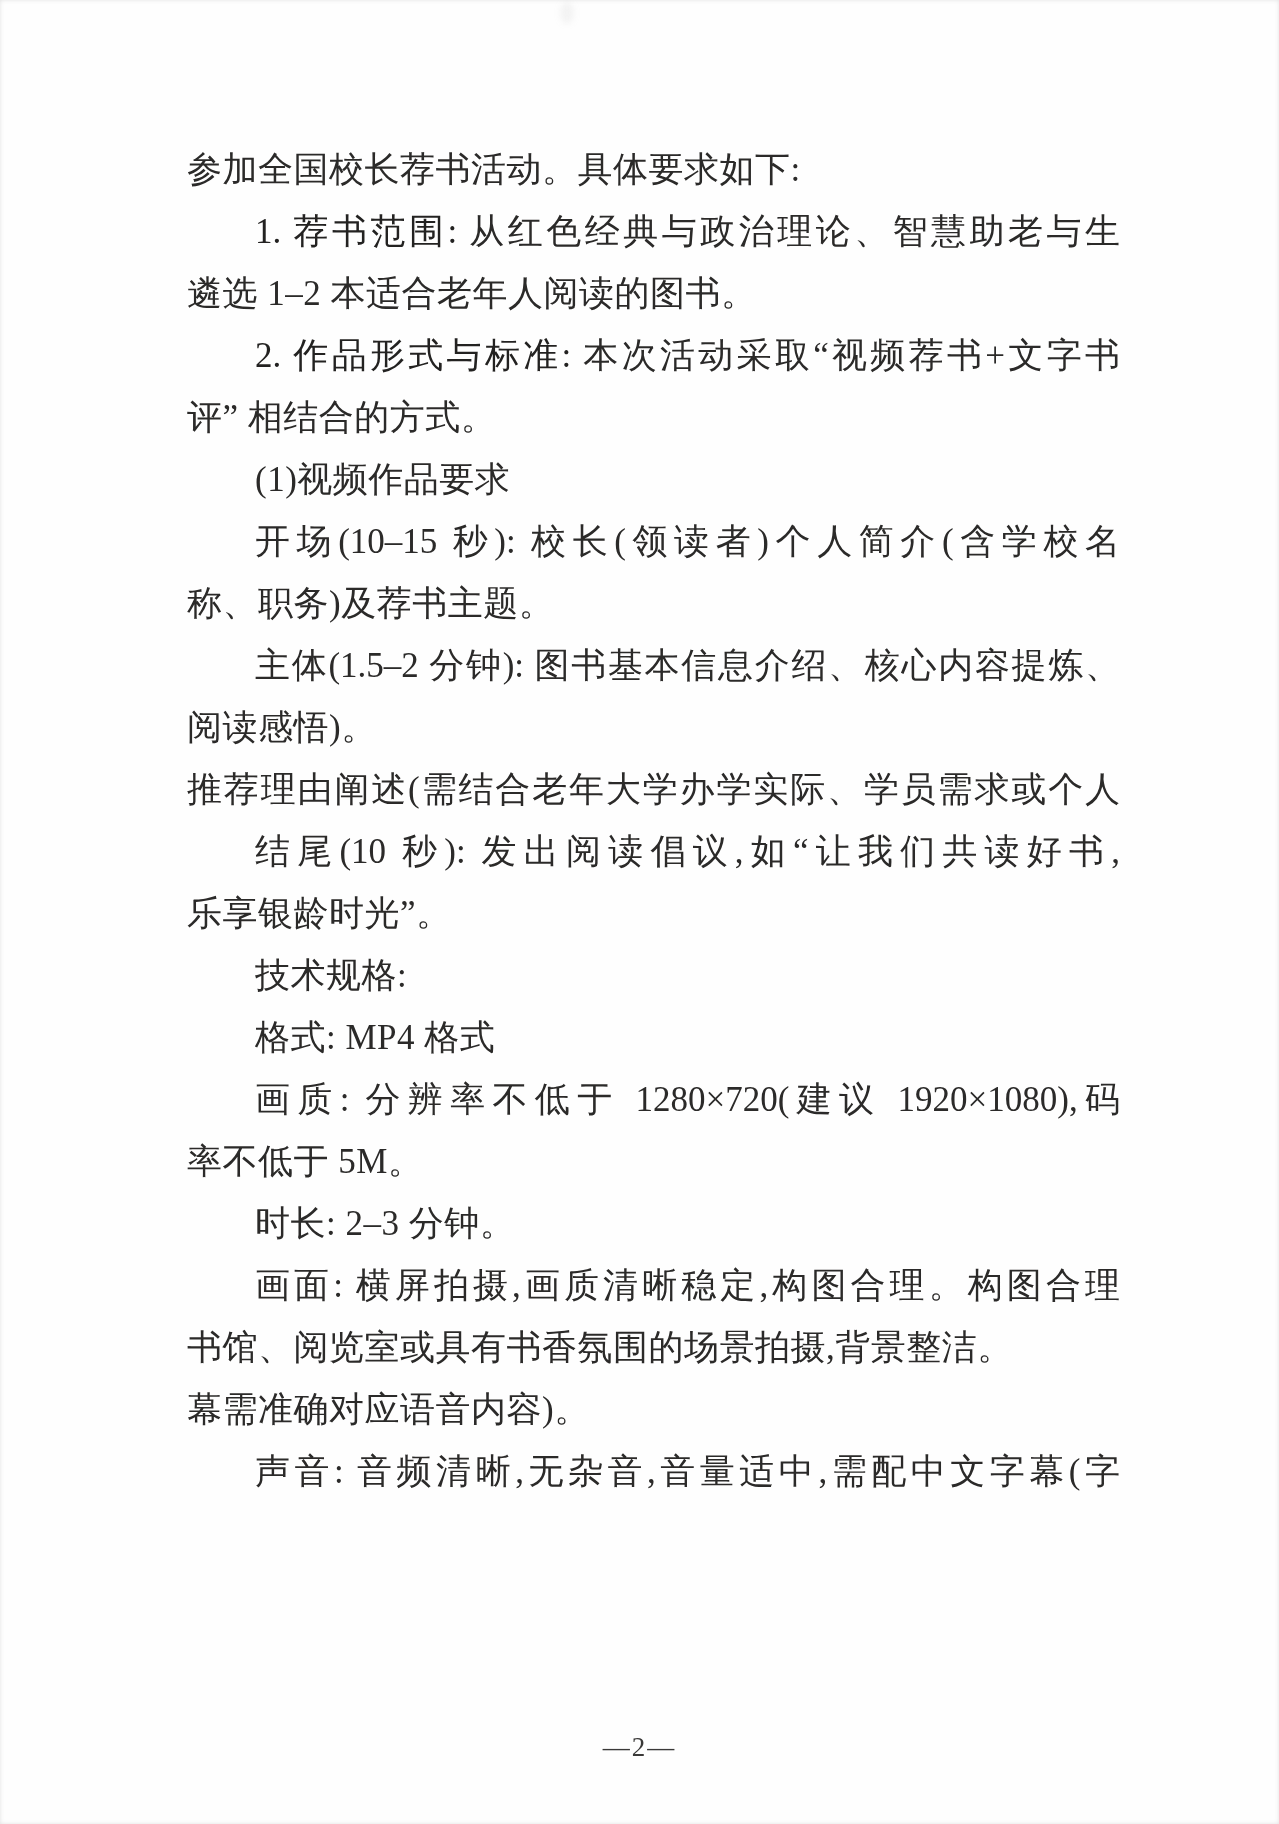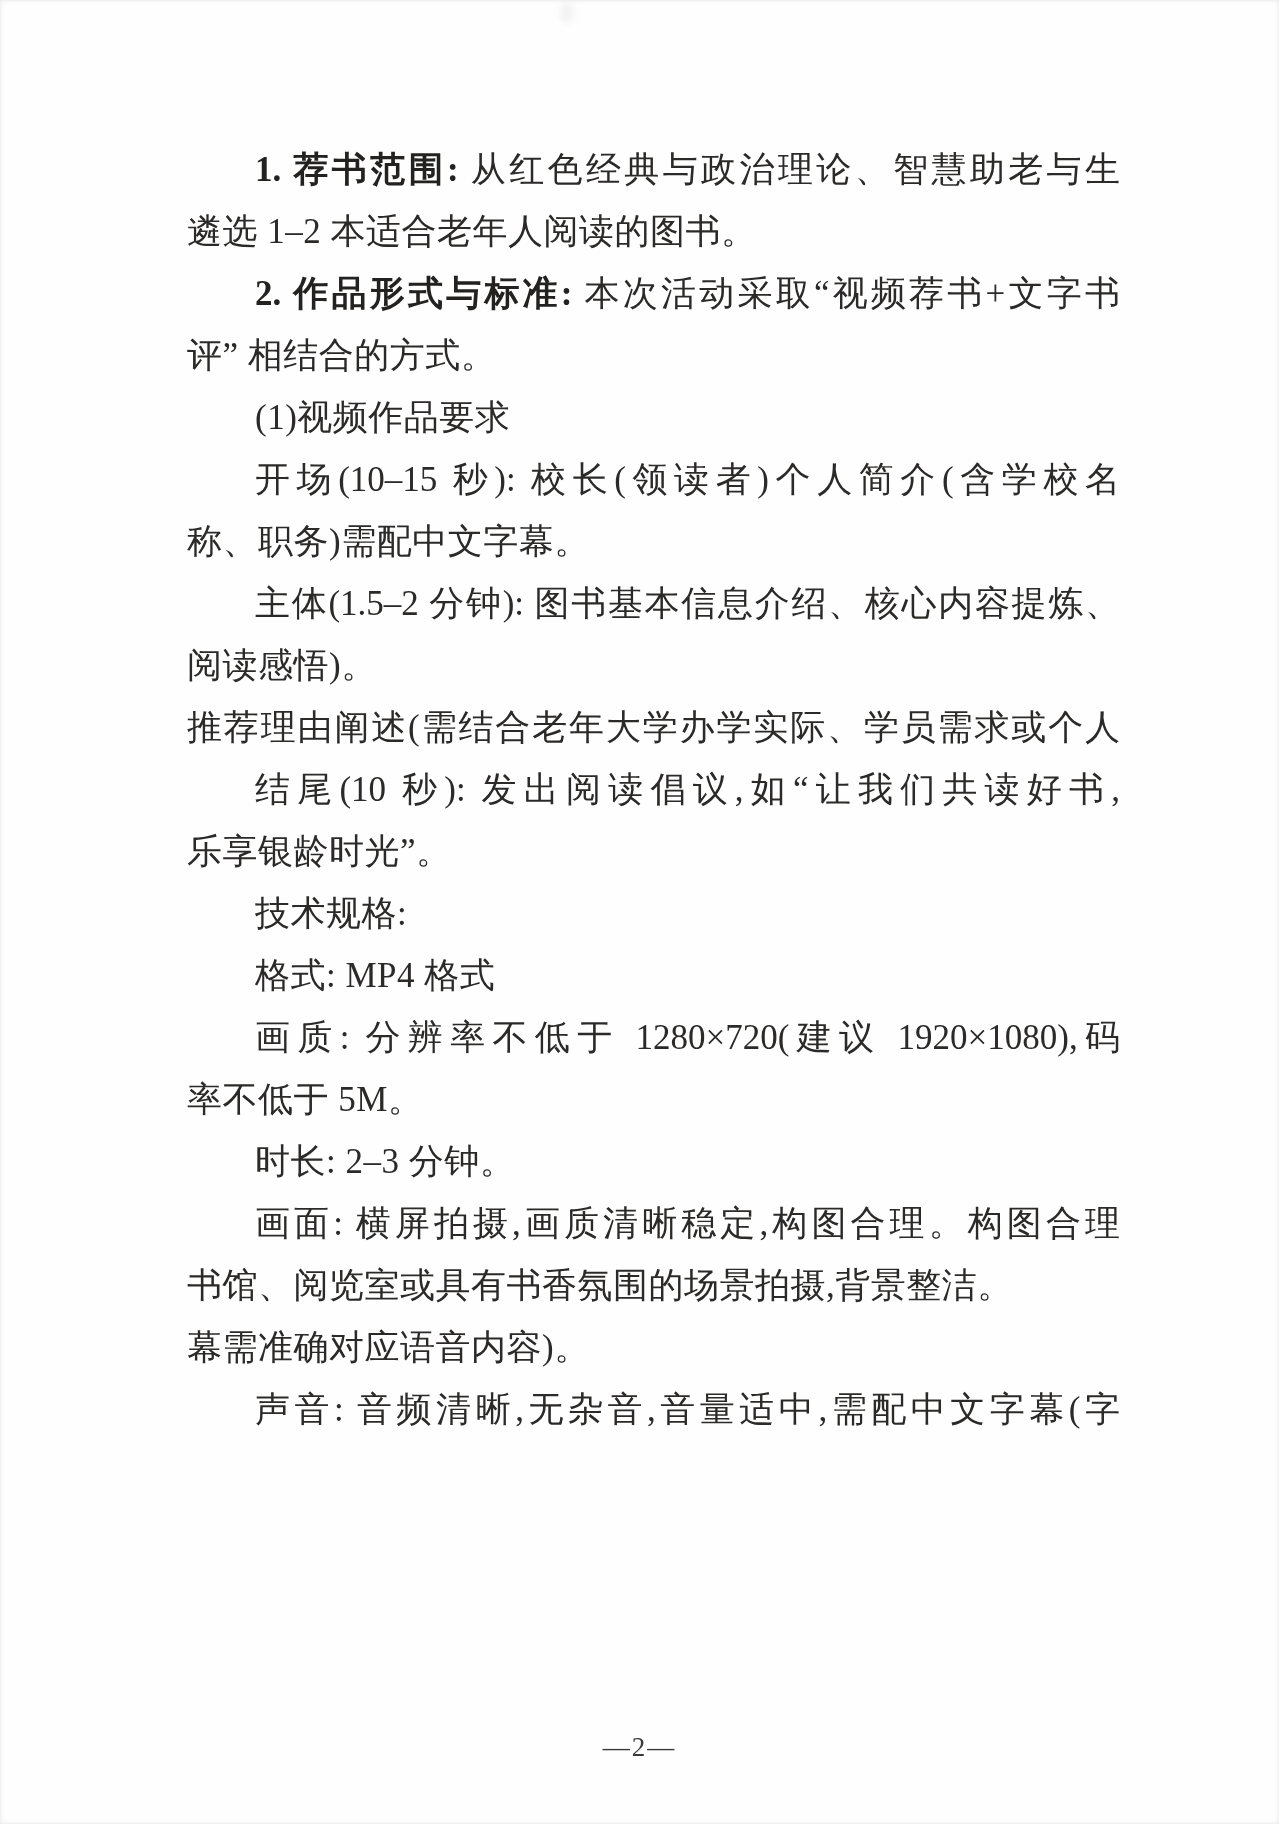--- a/index.html
+++ b/index.html
@@ -48,21 +48,21 @@
     white-space: normal;
     text-align: justify;
     text-align-last: justify;
     text-justify: inter-character;
     letter-spacing: 0;
   }
   .line.indent {
     text-indent: 68px;
   }
   .seg-bold {
-    font-weight: 700;
+    font-weight: 400;
     color: #232221;
   }
   .footer {
     position: absolute;
     top: 1716px;
     left: 0;
     width: 100%;
     height: 62px;
     line-height: 62px;
     text-align: center;
@@ -71,27 +71,28 @@
     letter-spacing: 2px;
   }
 </style>
 </head>
 <body>
 
 <div class="page">
   <div class="smudge"></div>
 
   <div class="text-block" id="text-block">
+      <div class="line"><span class="seg">参加全国校长荐书活动。具体要求如下:</span></div>
       <div class="line indent justify"><span class="seg-bold">1. 荐书范围:</span><span class="seg"> 从红色经典与政治理论、智慧助老与生</span></div>
       <div class="line"><span class="seg">遴选 1–2 本适合老年人阅读的图书。</span></div>
       <div class="line indent justify"><span class="seg-bold">2. 作品形式与标准:</span><span class="seg"> 本次活动采取“视频荐书+文字书</span></div>
       <div class="line"><span class="seg">评” 相结合的方式。</span></div>
       <div class="line indent"><span class="seg">(1)视频作品要求</span></div>
       <div class="line indent justify"><span class="seg">开场(10–15 秒): 校长(领读者)个人简介(含学校名</span></div>
-      <div class="line"><span class="seg">称、职务)需配中文字幕。</span></div>
+      <div class="line"><span class="seg">称、职务)及荐书主题。</span></div>
       <div class="line indent justify"><span class="seg">主体(1.5–2 分钟): 图书基本信息介绍、核心内容提炼、</span></div>
       <div class="line"><span class="seg">阅读感悟)。</span></div>
       <div class="line justify"><span class="seg">推荐理由阐述(需结合老年大学办学实际、学员需求或个人</span></div>
       <div class="line indent justify"><span class="seg">结尾(10 秒): 发出阅读倡议,如“让我们共读好书,</span></div>
       <div class="line"><span class="seg">乐享银龄时光”。</span></div>
       <div class="line indent"><span class="seg">技术规格:</span></div>
       <div class="line indent"><span class="seg">格式: MP4 格式</span></div>
       <div class="line indent justify"><span class="seg">画质: 分辨率不低于 1280×720(建议 1920×1080),码</span></div>
       <div class="line"><span class="seg">率不低于 5M。</span></div>
       <div class="line indent"><span class="seg">时长: 2–3 分钟。</span></div>

